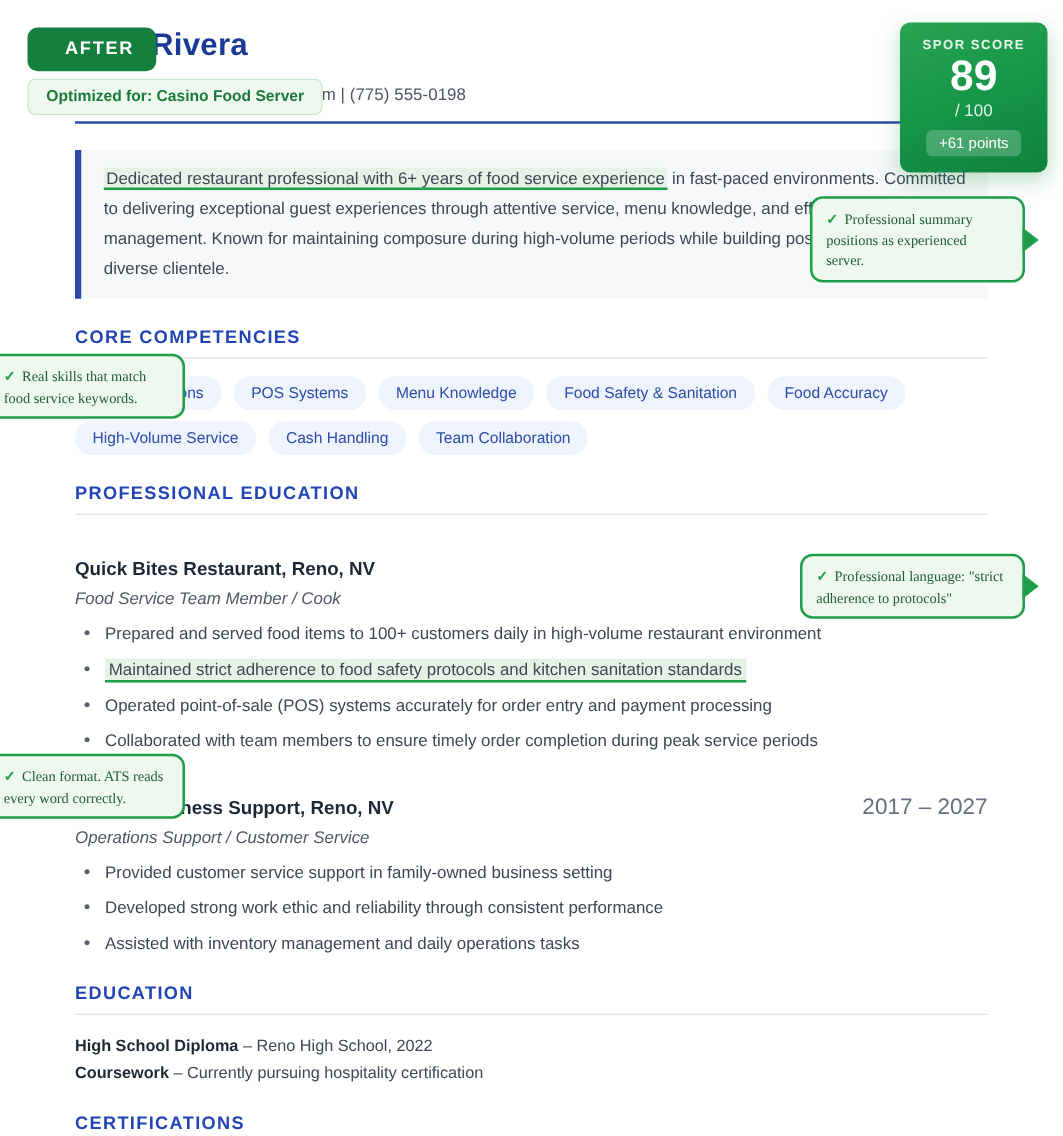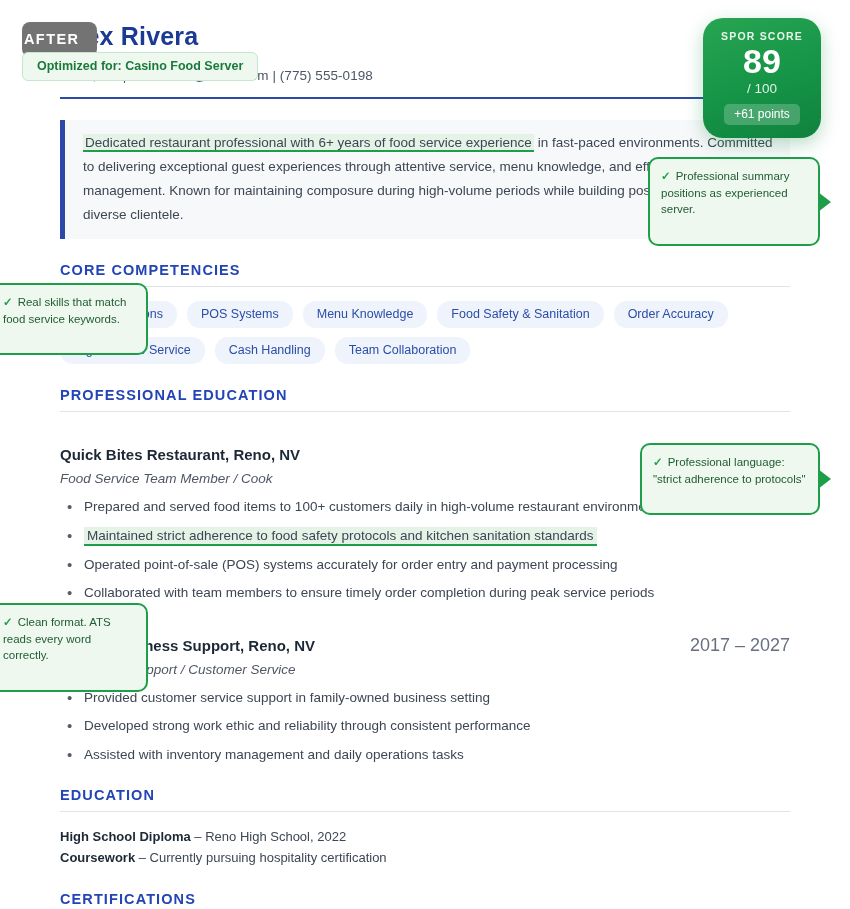--- a/index.html
+++ b/index.html
@@ -154,53 +154,53 @@
     line-height: 1.62;
   }
   .edu-line.first { margin-top: 14px; }
   .edu-line b { color: #1d2836; }
 
   
   .after-badge {
     position: absolute;
     left: 22px;
     top: 22px;
-    background: #737373;
+    background: #15803d;
     color: #ffffff;
     font-size: 14.5px;
     font-weight: bold;
     letter-spacing: 1.4px;
-    padding: 9px 18px 10px 2px;
+    padding: 9px 18px 10px 30px;
     border-radius: 8px;
     z-index: 30;
   }
 
   .optimized-pill {
     position: absolute;
     left: 22px;
-    top: 52px;
+    top: 63px;
     background: #eef8ee;
     border: 1px solid #c6e6cd;
     color: #1a7a3d;
     font-size: 12.5px;
     font-weight: bold;
     padding: 6px 14px 7px 14px;
     border-radius: 6px;
     z-index: 30;
     white-space: nowrap;
   }
 
   
   .score-card {
     position: absolute;
-    right: 29px;
+    right: 12px;
     top: 18px;
     width: 118px;
     background: linear-gradient(160deg, #28a552 0%, #159447 55%, #10823e 100%);
-    border-radius: 20px;
+    border-radius: 8px;
     padding: 12px 8px 13px 8px;
     text-align: center;
     box-shadow: 0 6px 18px rgba(25,140,70,0.30);
     z-index: 40;
   }
   .score-label {
     font-size: 10.5px;
     font-weight: bold;
     color: #e6f6ea;
     letter-spacing: 1.2px;
@@ -226,25 +226,26 @@
     padding: 3px 10px 4px 10px;
     border-radius: 5px;
   }
 
   
   .callout {
     position: absolute;
     background: #eef8ee;
     border: 2px solid #1f9e4a;
     border-radius: 10px;
-    padding: 9px 12px 26px 11px;
+    padding: 9px 12px 6px 11px;
     font-size: 11.5px;
     line-height: 1.45;
     color: #1f5c33;
     z-index: 35;
+    font-family: Liberation Serif, serif;
   }
   .callout .tick {
     color: #1f9e4a;
     font-weight: bold;
     margin-right: 5px;
   }
 
   
   .callout.right-side::after {
     content: "";
@@ -298,21 +299,21 @@
       <div class="summary-text"><span class="hl-green">Dedicated restaurant professional with 6+ years of food service experience</span><span> in fast-paced environments. Committed to delivering exceptional guest experiences through attentive service, menu knowledge, and efficient order management. Known for maintaining composure during high-volume periods while building positive rapport with diverse clientele.</span></div>
     </div>
 
     <div class="sec-head">CORE COMPETENCIES</div>
     <div class="sec-rule"></div>
     <div class="chips" id="skills-container">
         <div class="chip">Guest Relations</div>
         <div class="chip">POS Systems</div>
         <div class="chip">Menu Knowledge</div>
         <div class="chip">Food Safety &amp; Sanitation</div>
-        <div class="chip">Order Accuracy</div>
+        <div class="chip">Food Accuracy</div>
         <div class="chip">High-Volume Service</div>
         <div class="chip">Cash Handling</div>
         <div class="chip">Team Collaboration</div>
       </div>
 
     <div class="sec-head">PROFESSIONAL EDUCATION</div>
     <div class="sec-rule"></div>
     <div id="jobs-container">
         <div class="job">
           <div class="job-row">

